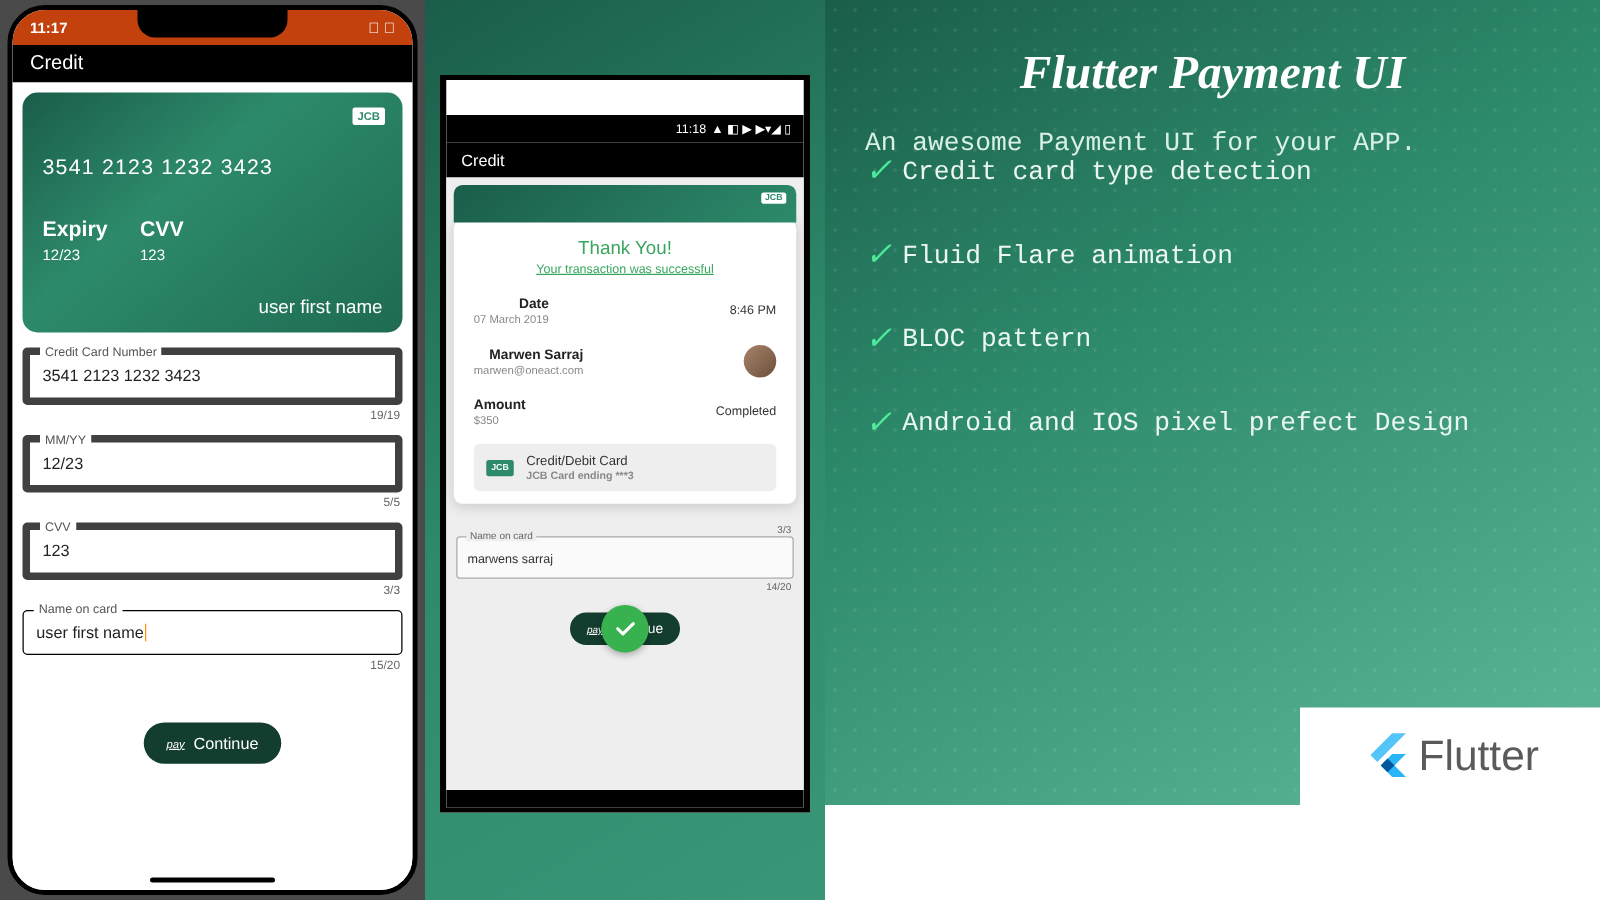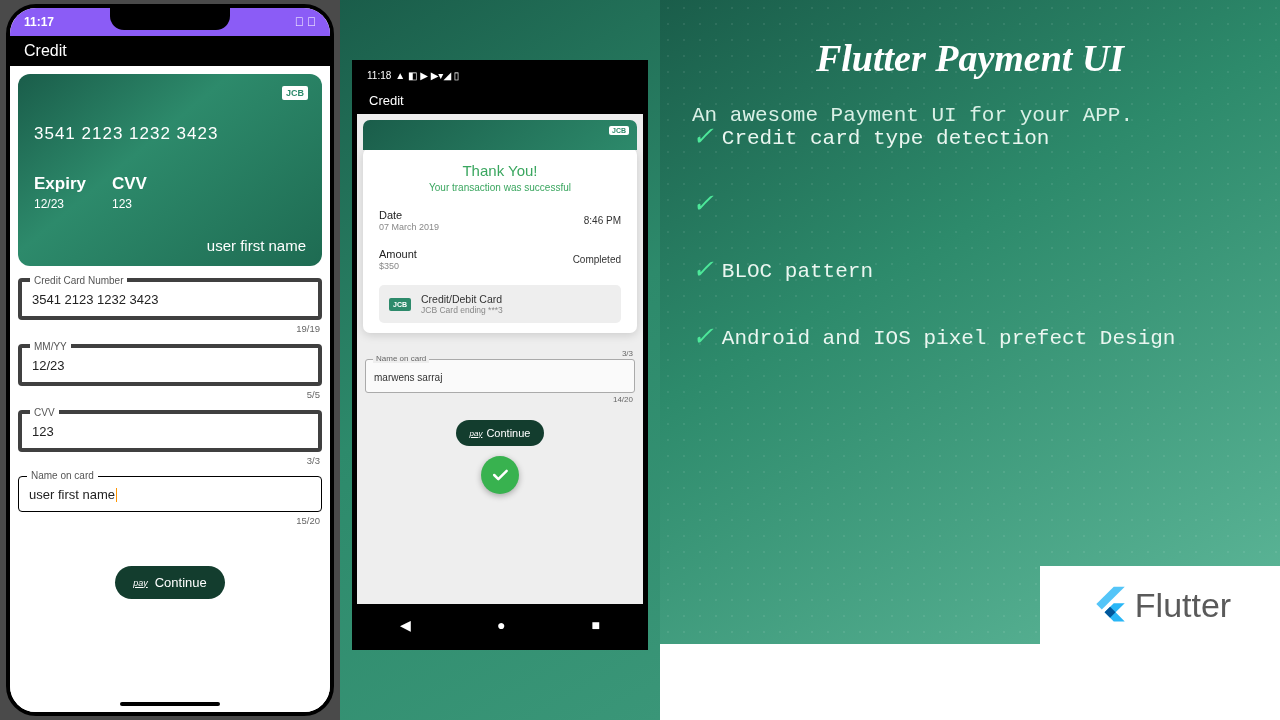--- a/index.html
+++ b/index.html
@@ -1,65 +1,65 @@
 <!DOCTYPE html>
 <html><head>
 <meta charset="utf-8">
 <style>
   * { box-sizing: border-box; margin: 0; padding: 0; }
   body { width: 1280px; height: 720px; font-family: -apple-system, Helvetica, Arial, sans-serif; display: flex; overflow: hidden; }
   
   .phone1 { width: 340px; height: 720px; background: #4a4a4a; padding: 0 6px; position: relative; }
   .phone1-device { width: 328px; height: 712px; background: #fff; border-radius: 30px; overflow: hidden; margin-top: 4px; position: relative; border: 4px solid #000; }
-  .phone1-sb { height: 28px; background: #8b5cf6; display: flex; justify-content: space-between; align-items: center; padding: 0 14px; color: #fff; font-size: 12px; font-weight: 600; }
+  .phone1-sb { height: 28px; background: #c2410c; display: flex; justify-content: space-between; align-items: center; padding: 0 14px; color: #fff; font-size: 12px; font-weight: 600; }
   .phone1-sb .notch { position: absolute; top: 0; left: 50%; transform: translateX(-50%); width: 120px; height: 22px; background: #000; border-radius: 0 0 14px 14px; }
   .phone1-header { height: 30px; background: #000; color: #fff; padding: 0 14px; font-size: 16px; font-weight: 500; display: flex; align-items: center; }
   .phone1-body { background: #fff; padding: 8px; height: calc(100% - 58px); display: flex; flex-direction: column; }
   
   .card { background: linear-gradient(140deg,#1a5d4a 0%,#2d8a6b 40%,#1e6b52 100%); border-radius: 12px; padding: 14px 16px; color: #fff; position: relative; height: 192px; }
   .card-brand { position: absolute; top: 12px; right: 14px; background: #fff; color: #2d8a6b; font-size: 9px; font-weight: 700; padding: 2px 4px; border-radius: 2px; }
   .card-number { font-size: 17px; letter-spacing: 1px; margin-top: 36px; font-weight: 400; }
   .card-row { display: flex; gap: 26px; margin-top: 30px; }
   .card-field .lbl { font-size: 17px; font-weight: 600; }
   .card-field .val { font-size: 12px; margin-top: 3px; }
   .card-name { position: absolute; bottom: 12px; right: 16px; font-size: 15px; }
   
   .form { margin-top: 12px; }
-  .field { border: 4px solid #404040; border-radius: 4px; padding: 8px 10px 8px; position: relative; margin-bottom: 16px; }
+  .field { border: 6px solid #404040; border-radius: 4px; padding: 8px 10px 8px; position: relative; margin-bottom: 16px; }
   .field.focused { border-color: #000; border-width: 1.5px; }
   .field .flabel { position: absolute; top: -7px; left: 8px; background: #fff; padding: 0 4px; font-size: 10px; color: #555; }
   .field .fvalue { font-size: 13px; color: #222; }
   .field .cursor { display:inline-block; width:1.5px; height:14px; background:#ff9500; vertical-align:middle; margin-left:1px;}
   .counter { text-align: right; font-size: 9.5px; color: #666; margin: -13px 2px 10px 0; }
   
   .continue-btn { background: #133d2e; color: #fff; border-radius: 24px; padding: 9px 18px; display: inline-flex; align-items: center; gap: 6px; font-size: 13px; margin: 30px auto 0; cursor: pointer; font-weight: 500; }
   .continue-btn .pay { font-size: 9px; text-decoration: underline; font-style: italic; margin-right:1px;}
   .home-ind { position: absolute; bottom: 6px; left: 50%; transform: translateX(-50%); width: 100px; height: 4px; background: #000; border-radius: 3px; }
   
   .phone2-wrap { width: 320px; height: 720px; background: linear-gradient(150deg,#1a5d4a,#2d8a6b 50%,#3a9678); padding: 60px 12px 0; }
   .phone2 { width: 296px; height: 590px; background: #fff; border: 5px solid #000; border-top-width: 4px; border-bottom-width:4px; position: relative; overflow: hidden; }
-  .phone2-sb { height: 22px; background: #000; color: #fff; font-size: 10px; display: flex; justify-content: flex-start; align-items: center; padding: 0 10px; }
+  .phone2-sb { height: 22px; background: #000; color: #fff; font-size: 10px; display: flex; justify-content: flex-end; align-items: center; padding: 0 10px; margin-top: 28px; }
   .phone2-sb .left { display:flex; gap:4px; align-items:center;}
   .phone2-header { height: 28px; background: #000; color: #fff; padding: 0 12px; font-size: 13px; display: flex; align-items: center; }
   .phone2-bg { background: #eee; height: calc(100% - 50px - 42px); padding: 6px; position: relative; }
   .phone2-card-top { background: linear-gradient(140deg,#1a5d4a,#2d8a6b); height: 30px; border-radius: 7px 7px 0 0; position: relative; }
   .phone2-card-top .brand { position: absolute; top: 6px; right: 8px; background: #fff; color: #2d8a6b; font-size: 7px; font-weight: 700; padding: 1px 3px; border-radius: 2px; }
   
   .receipt { background: #fff; border-radius: 7px; padding: 14px 16px 10px; margin-top: -2px; box-shadow: 0 2px 10px rgba(0,0,0,.15); }
   .r-title { color: #3aa65f; font-size: 15px; font-weight: 400; text-align: center; }
-  .r-sub { color: #3aa65f; font-size: 10px; text-align: center; margin-top: 3px; }
+  .r-sub { color: #3aa65f; font-size: 10px; text-align: center; margin-top: 3px; text-decoration: underline; }
   .r-row { display: flex; justify-content: space-between; align-items: center; margin-top: 16px; }
-  .r-row .l1 { font-size: 11px; color: #222; font-weight: 400; }
+  .r-row .l1 { font-size: 11px; color: #222; font-weight: 700; text-align: right; }
   .r-row .l2 { font-size: 9px; color: #888; margin-top: 1px; }
   .r-row .r { font-size: 10px; color: #333; padding-left: 40px; }
   .avatar { width: 26px; height: 26px; border-radius: 50%; background: linear-gradient(135deg,#a8846a,#6b4f3a); }
   .r-method { background: #eee; border-radius: 5px; padding: 8px 10px; display: flex; align-items: center; gap: 10px; margin-top: 14px; }
   .r-method .jcb { background: #2d8a6b; color: #fff; font-size: 7px; font-weight: 700; padding: 3px 4px; border-radius: 2px; }
   .r-method .t1 { font-size: 10.5px; color: #333; font-weight: 500; }
-  .r-method .t2 { font-size: 8.5px; color: #888; }
+  .r-method .t2 { font-size: 8.5px; color: #888; font-weight: bold; }
   
   .p2-lower { margin-top: 16px; padding: 0 2px; }
   .p2-field { border: 1px solid #aaa; border-radius: 3px; padding: 7px 8px; position: relative; background:#fafafa;}
   .p2-field .flabel { position: absolute; top: -6px; left: 7px; background: #eee; padding: 0 3px; font-size: 8px; color: #666; }
   .p2-field .fvalue { font-size: 10px; color: #333; }
   .p2-counter { text-align: right; font-size: 8px; color: #666; margin: 2px 2px 0 0; }
   .p2-counter.top { text-align: right; font-size: 8px; color: #666; margin: 0 2px 1px 0; }
   .p2-check { width: 38px; height: 38px; background: #38b24f; border-radius: 50%; position: absolute; left: 50%; top: 342px; transform: translateX(-50%); display: flex; align-items: center; justify-content: center; box-shadow: 0 2px 6px rgba(0,0,0,.3); }
   .p2-check svg { width: 20px; height: 20px; }
   .p2-btn { background: #133d2e; color: #fff; border-radius: 20px; padding: 7px 14px; display: inline-flex; align-items: center; gap: 4px; font-size: 11px; margin: 16px auto 0; font-weight:500;}
@@ -160,20 +160,27 @@
       <div class="r-sub">Your transaction was successful</div>
       <div class="r-row">
         <div>
           <div class="l1">Date</div>
           <div class="l2">07 March 2019</div>
         </div>
         <div class="r">8:46 PM</div>
       </div>
       <div class="r-row">
         <div>
+          <div class="l1">Marwen Sarraj</div>
+          <div class="l2">marwen@oneact.com</div>
+        </div>
+        <div class="avatar"></div>
+      </div>
+      <div class="r-row">
+        <div>
           <div class="l1">Amount</div>
           <div class="l2">$350</div>
         </div>
         <div class="r">Completed</div>
       </div>
       <div class="r-method">
         <span class="jcb">JCB</span>
         <div>
           <div class="t1">Credit/Debit Card</div>
           <div class="t2">JCB Card ending ***3</div>
@@ -210,20 +217,21 @@
 
 <div class="panel">
   <div class="p-title">Flutter Payment UI</div>
   <div class="p-subtitle">An awesome Payment UI for your APP.</div>
   <div class="feature">
       <span class="chk">✓</span>
       <span>Credit card type detection</span>
     </div>
   <div class="feature">
       <span class="chk">✓</span>
+      <span>Fluid Flare animation</span>
     </div>
   <div class="feature">
       <span class="chk">✓</span>
       <span>BLOC pattern</span>
     </div>
   <div class="feature">
       <span class="chk">✓</span>
       <span>Android and IOS pixel prefect Design</span>
     </div>
   <div class="flutter-logo">

